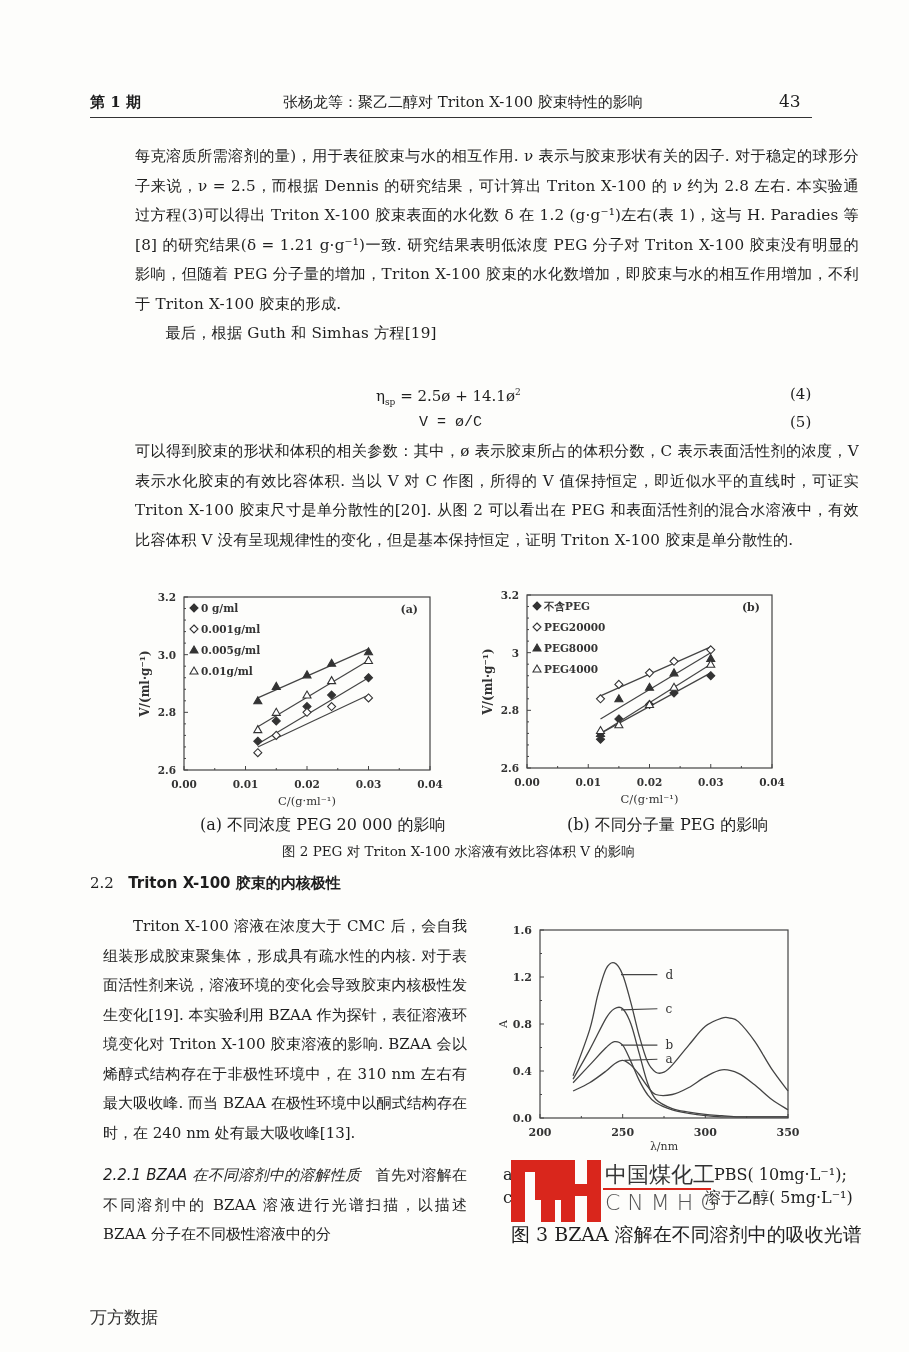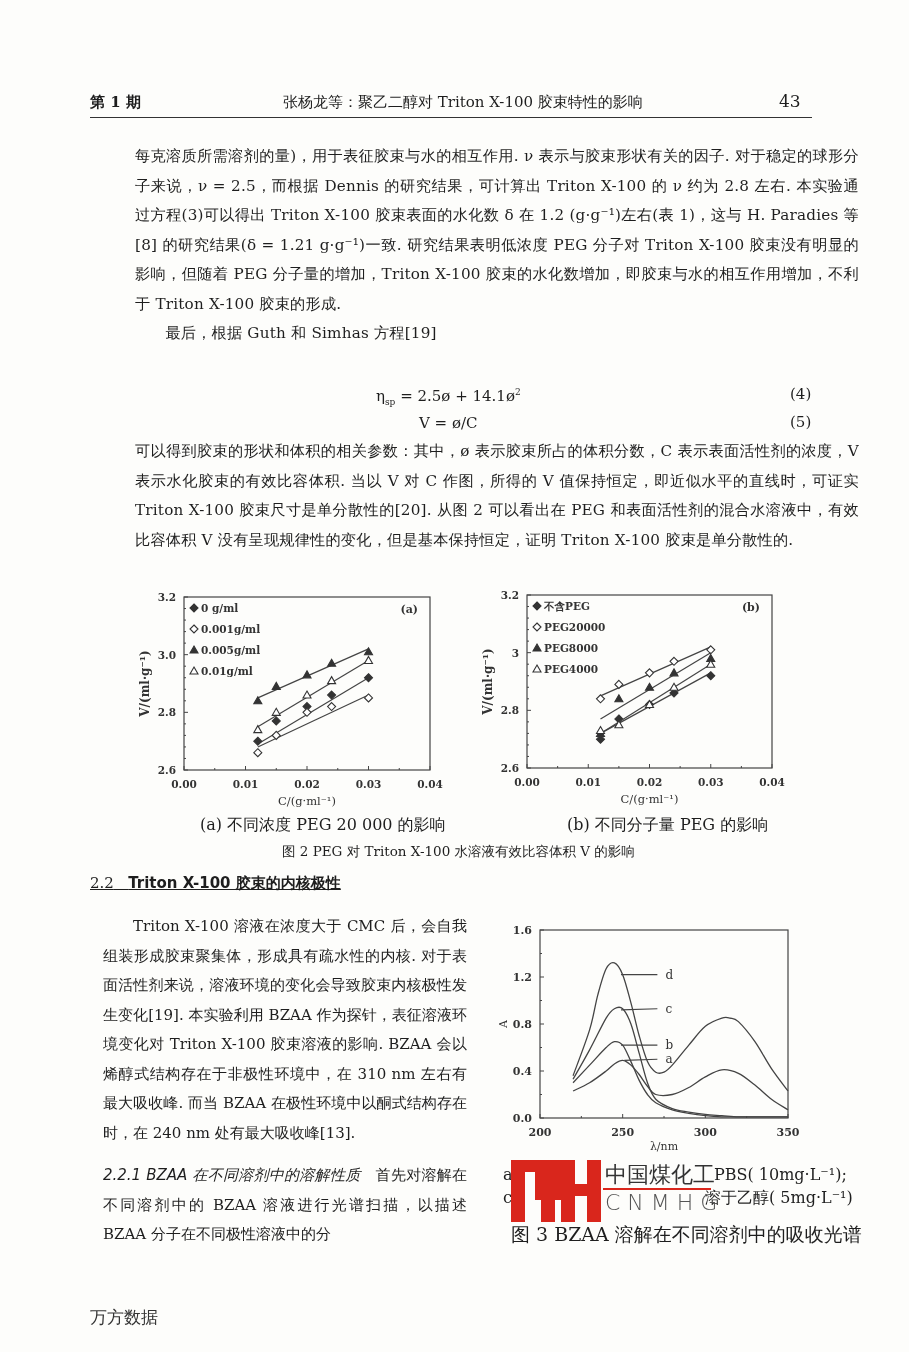--- a/index.html
+++ b/index.html
@@ -31,21 +31,21 @@
 
 <div class="abs para" style="top:142px;">
   <p>每克溶质所需溶剂的量)，用于表征胶束与水的相互作用. ν 表示与胶束形状有关的因子. 对于稳定的球形分子来说，ν = 2.5，而根据 Dennis 的研究结果，可计算出 Triton X-100 的 ν 约为 2.8 左右. 本实验通过方程(3)可以得出 Triton X-100 胶束表面的水化数 δ 在 1.2 (g·g⁻¹)左右(表 1)，这与 H. Paradies 等[8] 的研究结果(δ = 1.21 g·g⁻¹)一致. 研究结果表明低浓度 PEG 分子对 Triton X-100 胶束没有明显的影响，但随着 PEG 分子量的增加，Triton X-100 胶束的水化数增加，即胶束与水的相互作用增加，不利于 Triton X-100 胶束的形成.</p>
   <p class="indent">最后，根据 Guth 和 Simhas 方程[19]</p>
 </div>
 
 <div class="abs eq" style="left:376px;top:387px;">
   <span>η</span><sub style="font-size:9px;">sp</sub><span> = 2.5ø + 14.1ø</span><sup>2</sup>
 </div>
 <div class="abs eqnum" style="top:385px;">(4)</div>
-<div class="abs eq" style="left:419px;top:414px;">V = ø/C</div>
+<div class="abs eq" style="left:419px;top:414px;font-family:Liberation Mono, monospace;">V = ø/C</div>
 <div class="abs eqnum" style="top:413px;">(5)</div>
 
 <div class="abs para" style="top:437px;">可以得到胶束的形状和体积的相关参数：其中，ø 表示胶束所占的体积分数，C 表示表面活性剂的浓度，V 表示水化胶束的有效比容体积. 当以 V 对 C 作图，所得的 V 值保持恒定，即近似水平的直线时，可证实 Triton X-100 胶束尺寸是单分散性的[20]. 从图 2 可以看出在 PEG 和表面活性剂的混合水溶液中，有效比容体积 V 没有呈现规律性的变化，但是基本保持恒定，证明 Triton X-100 胶束是单分散性的.</div>
 
 <div class="abs chart" style="left:110px;top:585px;width:340px;height:230px;">
   <svg id="chartA" width="340" height="230">
       <rect x="74" y="12" width="246" height="173" fill="none" stroke="#444" stroke-width="1.2"></rect>
       <line x1="74" y1="185" x2="74" y2="181" stroke="#444"></line>
       <text x="74" y="203" font-size="10.5" font-weight="bold" text-anchor="middle" fill="#333">0.00</text>
       <line x1="104.75" y1="185" x2="104.75" y2="183" stroke="#444"></line>
@@ -189,21 +189,21 @@
       <polygon points="163.875,135.75000000000003 167.875,142.75000000000003 159.875,142.75000000000003" fill="#fff" stroke="#333" stroke-width="1.1"></polygon>
       <polygon points="194.5,115.56666666666675 198.5,122.56666666666675 190.5,122.56666666666675" fill="#fff" stroke="#333" stroke-width="1.1"></polygon>
       <polygon points="219,98.26666666666674 223,105.26666666666674 215,105.26666666666674" fill="#fff" stroke="#333" stroke-width="1.1"></polygon>
       <polygon points="255.75,75.20000000000005 259.75,82.20000000000005 251.75,82.20000000000005" fill="#fff" stroke="#333" stroke-width="1.1"></polygon>
     </svg>
 </div>
 <div class="abs cap" style="left:200px;top:815px;">(a)  不同浓度 PEG 20 000 的影响</div>
 <div class="abs cap" style="left:567px;top:815px;">(b)  不同分子量 PEG 的影响</div>
 <div class="abs cap" style="left:282px;top:843px;font-size:13.5px;">图 2    PEG 对 Triton X-100 水溶液有效比容体积 V 的影响</div>
 
-<div class="abs" style="left:90px;top:874px;font-size:15px;text-decoration:underline;">
+<div class="abs" style="left:90px;top:874px;font-size:15px;">
   <span>2.2</span>&nbsp;&nbsp;&nbsp;<span class="sec">Triton X-100 胶束的内核极性</span>
 </div>
 <div class="abs col" style="top:899px;">
   <p class="indent">Triton X-100 溶液在浓度大于 CMC 后，会自我组装形成胶束聚集体，形成具有疏水性的内核. 对于表面活性剂来说，溶液环境的变化会导致胶束内核极性发生变化[19]. 本实验利用 BZAA 作为探针，表征溶液环境变化对 Triton X-100 胶束溶液的影响. BZAA 会以烯醇式结构存在于非极性环境中，在 310 nm 左右有最大吸收峰. 而当 BZAA 在极性环境中以酮式结构存在时，在 240 nm 处有最大吸收峰[13].</p>
   <p><span class="sec" style="font-weight:normal;font-style:italic;">2.2.1    BZAA 在不同溶剂中的溶解性质</span>&nbsp;&nbsp;&nbsp;<span>首先对溶解在不同溶剂中的 BZAA 溶液进行光谱扫描，以描述 BZAA 分子在不同极性溶液中的分</span></p>
 </div>
 
 <div class="abs chart" style="left:495px;top:915px;width:320px;height:245px;">
   <svg id="chartC" width="320" height="245">
       <rect x="45" y="15" width="248" height="188" fill="none" stroke="#444" stroke-width="1.2"></rect>

